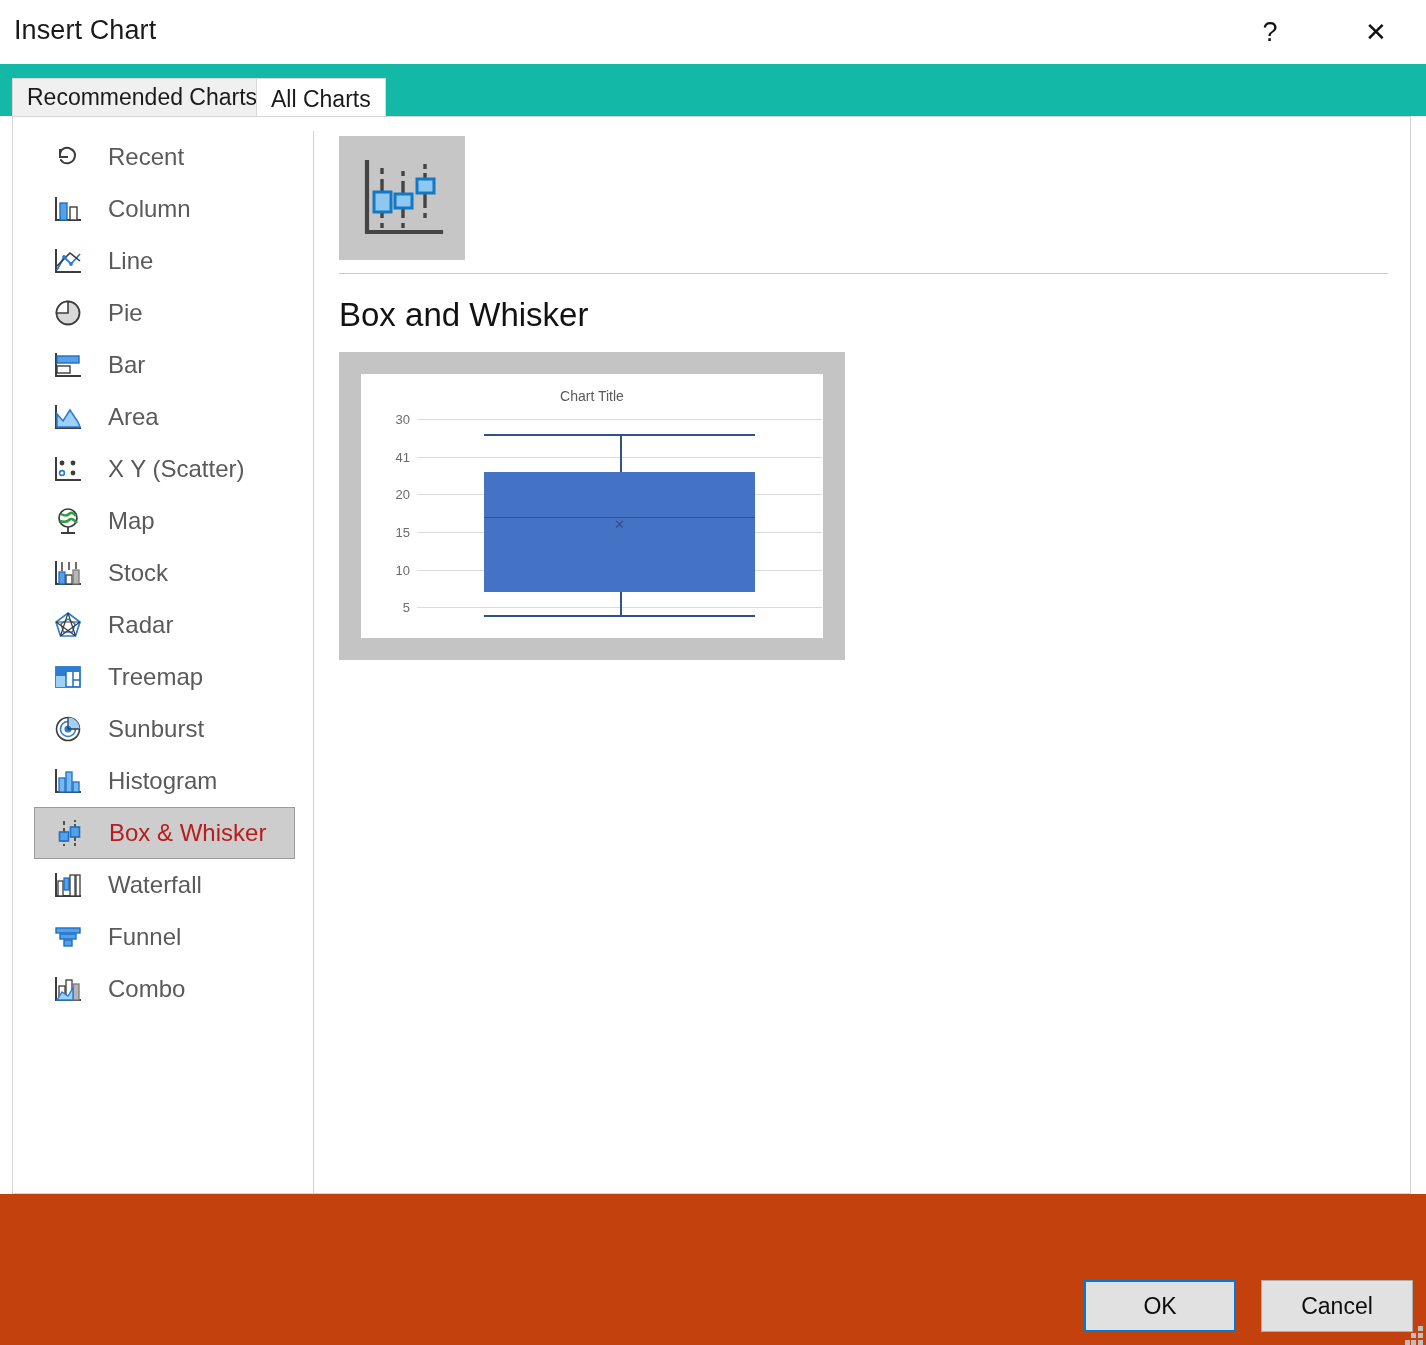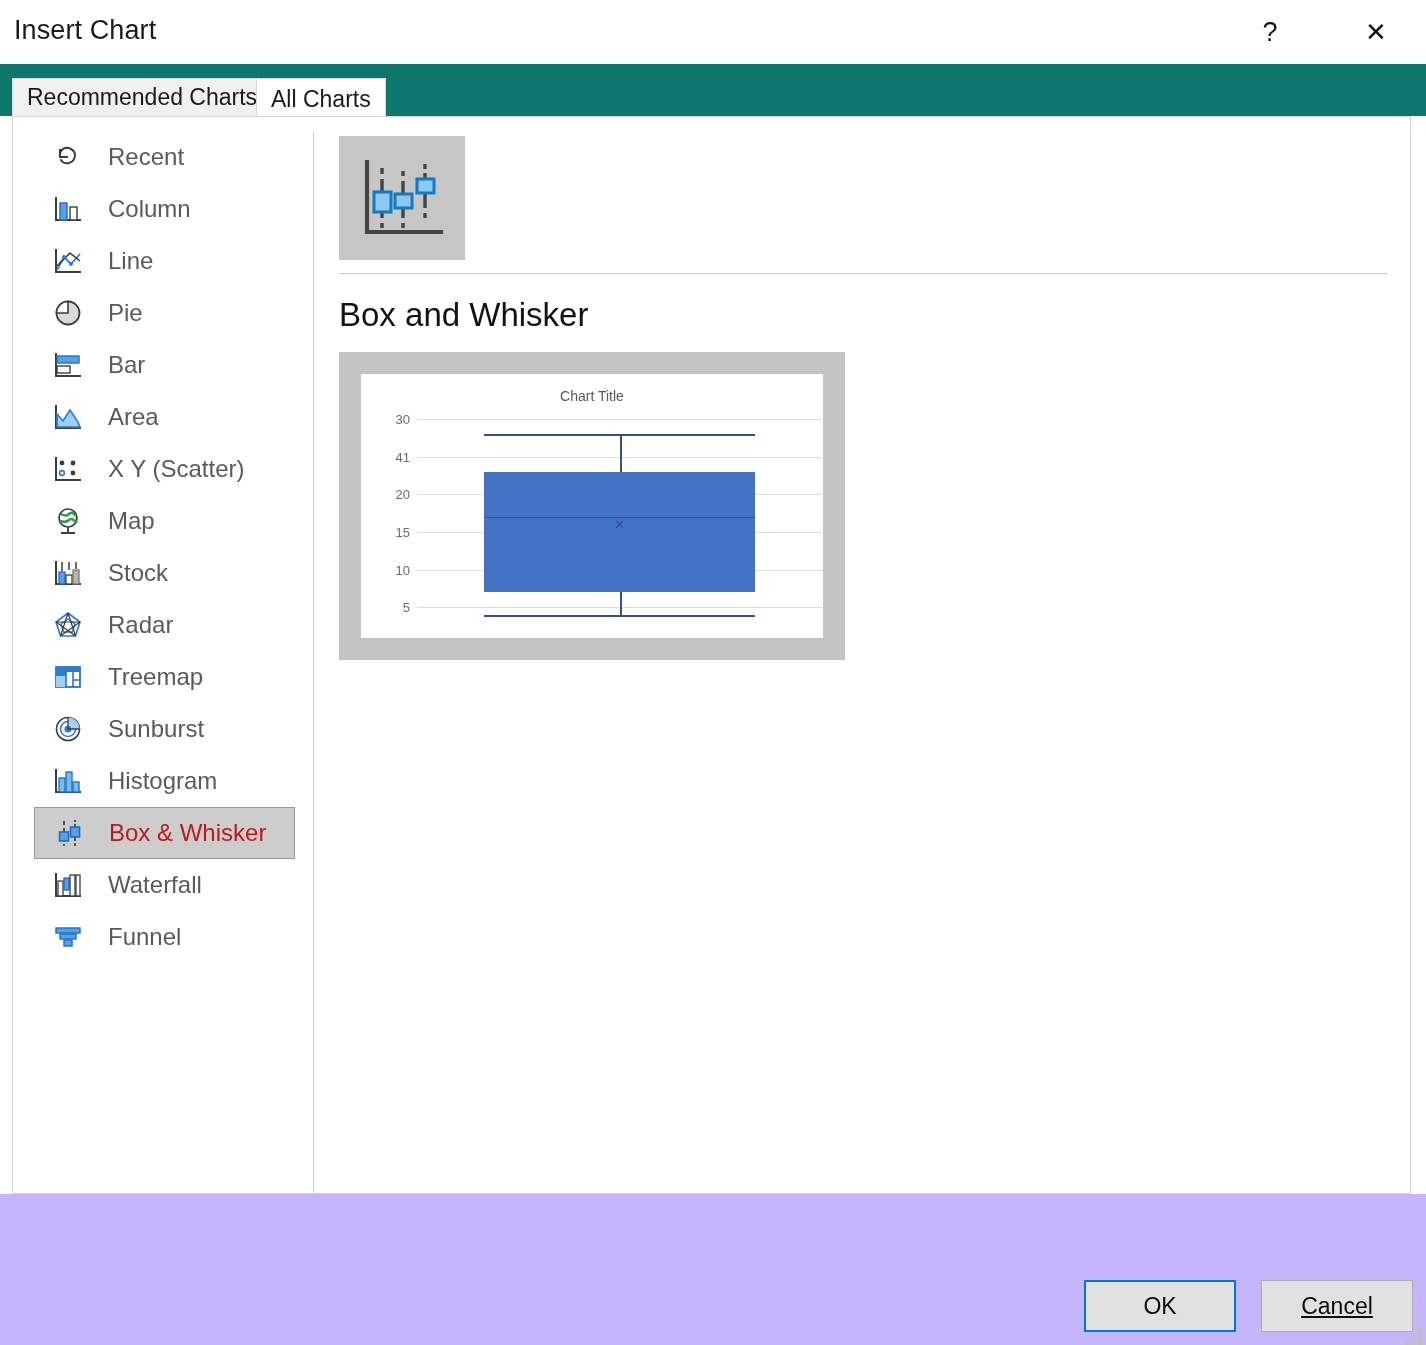--- a/index.html
+++ b/index.html
@@ -26,21 +26,21 @@
     display: flex; align-items: center; justify-content: center;
     color: #101010; background: transparent; border: none;
     font-size: 26px; line-height: 1; cursor: default;
   }
   .tb-help { left: 1246px; font-size: 27px; }
   .tb-close { left: 1352px; }
 
   
   .tabstrip {
     position: absolute; left: 0; top: 64px; width: 1426px; height: 52px;
-    background: #0f766e;
+    background: #14b8a6;
   }
   .tab {
     position: absolute; top: 14px; height: 38px;
     display: flex; align-items: center; justify-content: center;
     font-size: 23px; color: #1a1a1a; white-space: nowrap;
     padding: 0 14px;
   }
   .tab-rec {
     left: 12px; background: #f0f0f0;
     border-top: 1px solid #d8d8d8; border-left: 1px solid #d8d8d8;
@@ -145,31 +145,31 @@
     transform: translate(-50%, -50%); line-height: 1;
   }
   .mc-xlab {
     position: absolute; font-size: 11px; color: #6b6b6b;
     transform: translateX(-50%); white-space: nowrap;
   }
 
   
   .footer {
     position: absolute; left: 0; top: 1194px; width: 1426px; height: 151px;
-    background: #c4b5fd;
+    background: #c2410c;
     padding-left: 33px;
   }
   .btn {
     position: absolute; top: 86px; height: 52px; width: 152px;
     background: #e1e1e1; color: #0d0d0d; font-size: 23px;
     display: flex; align-items: center; justify-content: center;
     border: 1px solid #adadad; cursor: default;
   }
   .btn-ok { left: 1084px; border: 2px solid #0078d7; }
-  .btn-cancel { left: 1261px; text-decoration: underline; }
+  .btn-cancel { left: 1261px; }
   .grip {
     position: absolute; left: 1405px; top: 1326px;
     width: 18px; height: 14px;
   }
   .grip i {
     position: absolute; width: 5px; height: 5px; background: #bfbfbf;
     display: block;
   }
 </style>
 </head>
@@ -378,20 +378,32 @@
       <span class="side-icon">
         <svg width="34" height="34" viewBox="0 0 34 34">
           <rect x="5" y="8" width="24" height="5" fill="#57a0e8" stroke="#1c6fc4" stroke-width="1.4"></rect>
           <rect x="9" y="14" width="16" height="5" fill="#57a0e8" stroke="#1c6fc4" stroke-width="1.4"></rect>
           <rect x="13" y="20" width="8" height="6" fill="#57a0e8" stroke="#1c6fc4" stroke-width="1.4"></rect>
         </svg>
       </span>
       <span class="side-label">Funnel</span>
     </div>
 
+    <div class="side-item">
+      <span class="side-icon">
+        <svg width="34" height="34" viewBox="0 0 34 34">
+          <path d="M5 5 L5 28 L30 28" fill="none" stroke="#3c3c3c" stroke-width="2"></path>
+          <rect x="8" y="14" width="6" height="14" fill="#fdfdfd" stroke="#3c3c3c" stroke-width="1.3"></rect>
+          <rect x="15" y="8" width="6" height="20" fill="#fdfdfd" stroke="#3c3c3c" stroke-width="1.3"></rect>
+          <rect x="22" y="12" width="6" height="16" fill="#b6b6b6" stroke="#7a7a7a" stroke-width="1.3"></rect>
+          <polygon points="6,28 11,20 17,24 22,16 22,28" fill="#9fd0f5" stroke="#2b7cd3" stroke-width="1.4"></polygon>
+        </svg>
+      </span>
+      <span class="side-label">Combo</span>
+    </div>
 
   </div>
 
   <div class="content">
 
     <div class="thumbrow">
       <div class="thumb">
         <svg width="104" height="104" viewBox="0 0 104 104">
           <path d="M17 16 L17 86 L91 86" fill="none" stroke="#444444" stroke-width="4.2" stroke-linecap="square"></path>
           <path d="M32 22 L32 28 M32 33 L32 46" stroke="#444444" stroke-width="3.4"></path>

